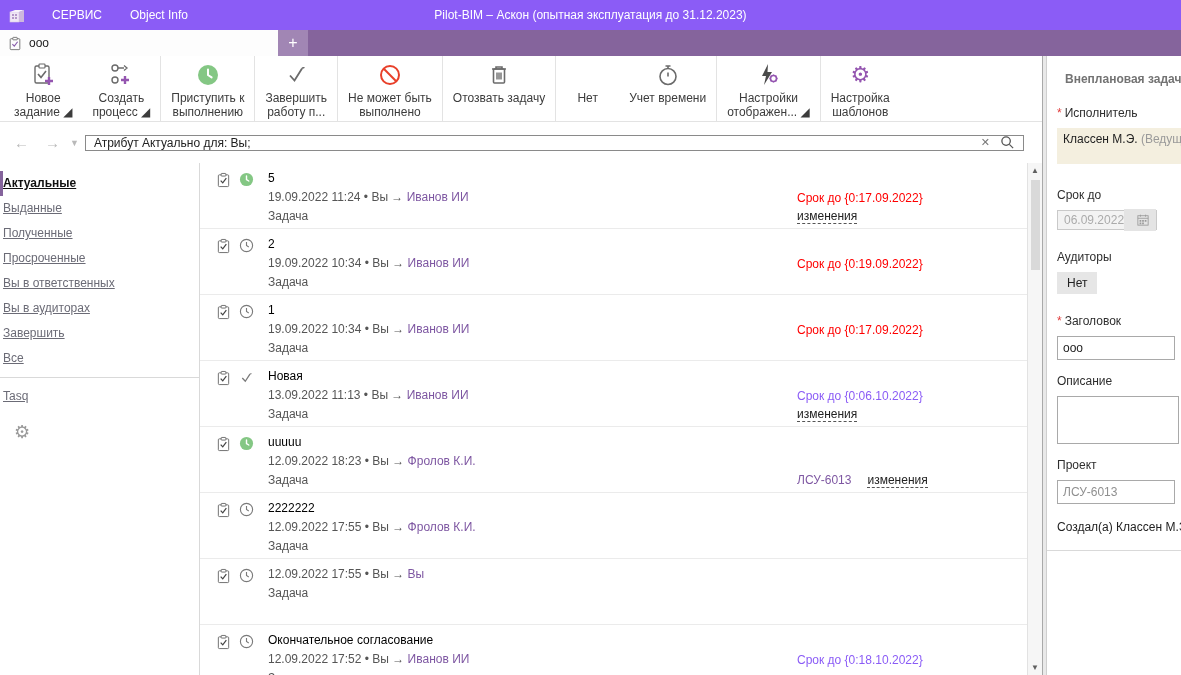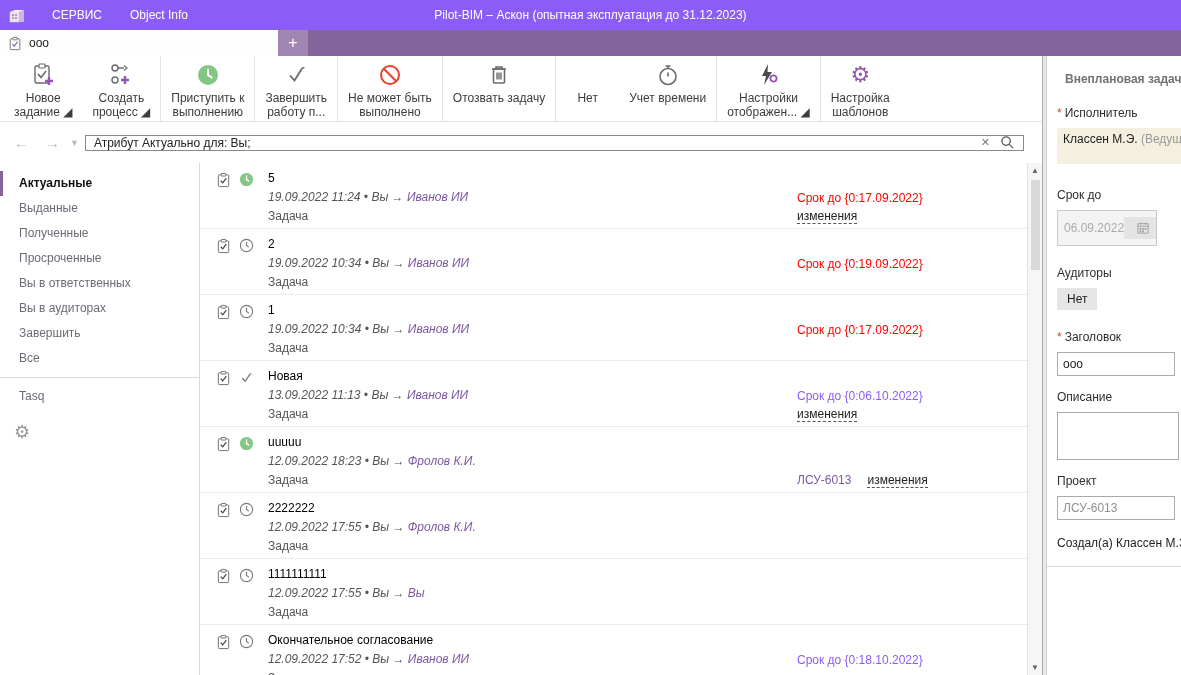--- a/index.html
+++ b/index.html
@@ -37,33 +37,33 @@
   .nav-arrow { color:#b9b9b9; font-size:15px; padding:0 8px; }
   .nav-caret { color:#b9b9b9; font-size:9px; padding:0 6px 0 2px; }
   .searchbox { flex:1; height:16px; border:1px solid #8a8a8a; display:flex; align-items:center; background:#fff; }
   .searchbox input { flex:1; border:none; outline:none; padding:0 8px; font:inherit; color:#222; }
   .sb-clear { color:#777; font-size:11px; padding:0 8px; }
   .sb-mag { margin:0 8px 0 2px; }
 
   
   .content { flex:1; display:flex; overflow:hidden; }
   .sidebar { width:200px; border-right:1px solid #d9d9d9; padding-top:8px; position:relative; }
-  .side-item { height:25px; line-height:25px; padding-left:16px; color:#6b6b76; cursor:pointer; border-left:3px solid transparent; }
+  .side-item { height:25px; line-height:25px; color:#6b6b76; cursor:pointer; border-left:3px solid transparent;text-decoration:underline; }
   .side-item.active { color:#111; border-left:3px solid #85649c; font-weight:700; }
   .side-sep { border-top:1px solid #d9d9d9; margin:6px 0 6px 0; }
   .side-gear { padding:12px 0 0 14px; }
 
   
   .list { flex:1; position:relative; overflow:hidden; }
   .rows { position:absolute; left:0; top:0; right:15px; }
   .task-row { height:66px; border-bottom:1px solid #ebebeb; display:flex; padding:8px 10px 0 16px; cursor:pointer; }
   .row-icons { display:flex; gap:8px; align-items:flex-start; padding-top:1px; width:52px; flex:0 0 52px; }
   .row-main { flex:1; min-width:0; }
   .row-title { color:#000; margin-bottom:5px; }
-  .row-meta { color:#555; margin-bottom:5px;font-style:italic; }
+  .row-meta { color:#555; margin-bottom:5px; }
   .row-type { color:#555; }
   .plink { color:#7e57a2; }
   .row-right { width:220px; flex:0 0 220px; text-align:left; padding-right:6px; }
   .rr-line { height:18px; line-height:18px; }
   .due-red { color:#f00; }
   .due-gray { color:#8b5cf6; }
   .chg-link { color:#222; border-bottom:1px dashed #555; cursor:pointer; }
   .proj-link { color:#7e57a2; margin-right:16px; cursor:pointer; }
 
   
@@ -73,21 +73,21 @@
   .sc-bottom { position:absolute; bottom:0; }
 
   
   .rp-header { display:flex; gap:8px; white-space:nowrap; margin:6px 0 18px; color:#737373;font-weight:bold; }
   .rp-label { margin:14px 0 8px; white-space:nowrap; color:#2e2e2e; }
   .req { color:#e03c3c; margin-right:3px; }
   .rp-exec { background:#f4efdf; height:36px; padding:4px 6px; white-space:nowrap; overflow:hidden; color:#222; margin-right:-10px; }
   .rp-exec .dim { color:#9a9a9a; }
   .rp-input { height:24px; border:1px solid #a9a9a9; background:#fff; width:118px; padding:0 5px; font:inherit; color:#222; outline:none; display:block; }
   .rp-input.gray { color:#8f8f8f; }
-  .rp-date { height:36px; width:100px; border:1px solid #c9c9c9; background:#f3f3f3; display:flex; align-items:center; color:#ababab; }
+  .rp-date { height:20px; width:100px; border:1px solid #c9c9c9; background:#f3f3f3; display:flex; align-items:center; color:#ababab; }
   .rp-date span { flex:1; padding-left:6px; }
   .rp-date .cal { width:20px; height:22px; background:#e4e4e4; display:flex; align-items:center; justify-content:center; }
   .rp-btn { display:inline-block; background:#e6e6e6; padding:4px 10px; color:#222; cursor:pointer; }
   .rp-textarea { width:122px; height:48px; border:1px solid #a9a9a9; background:#fff; resize:none; font:inherit; outline:none; display:block; }
   .rp-created { margin-top:16px; white-space:nowrap; color:#222; }
   .rp-sep { border-top:1px solid #d9d9d9; margin:16px 0 0 -10px; }
 
   svg { display:block; }
 </style>
 </head>
@@ -411,21 +411,20 @@
                   <rect x="2.5" y="2.5" width="11" height="12.5" rx="1" fill="none" stroke="#6b6b6b"></rect>
                   <rect x="5.5" y="1" width="5" height="2.8" rx="0.5" fill="#fff" stroke="#6b6b6b"></rect>
                   <path d="M5 8.6l2.2 2.4 3.8-5" stroke="#444" stroke-width="1.3" fill="none"></path>
                 </svg>
             <svg width="15" height="15" viewBox="0 0 16 16">
                   <circle cx="8" cy="8" r="6.5" fill="none" stroke="#7a7a7a" stroke-width="1.2"></circle>
                   <path d="M8 4.2V8l2.4 1.6" stroke="#7a7a7a" stroke-width="1.2" fill="none"></path>
                 </svg>
           </div>
           <div class="row-main">
-            <div class="row-title">1111111111</div>
             <div class="row-meta"><span>12.09.2022 17:55 • Вы → </span><span class="plink">Вы</span></div>
             <div class="row-type">Задача</div>
           </div>
           <div class="row-right">
                 <div class="rr-line"></div>
                 <div class="rr-line"></div>
                 <div class="rr-line"></div>
               </div>
         </div>
 

